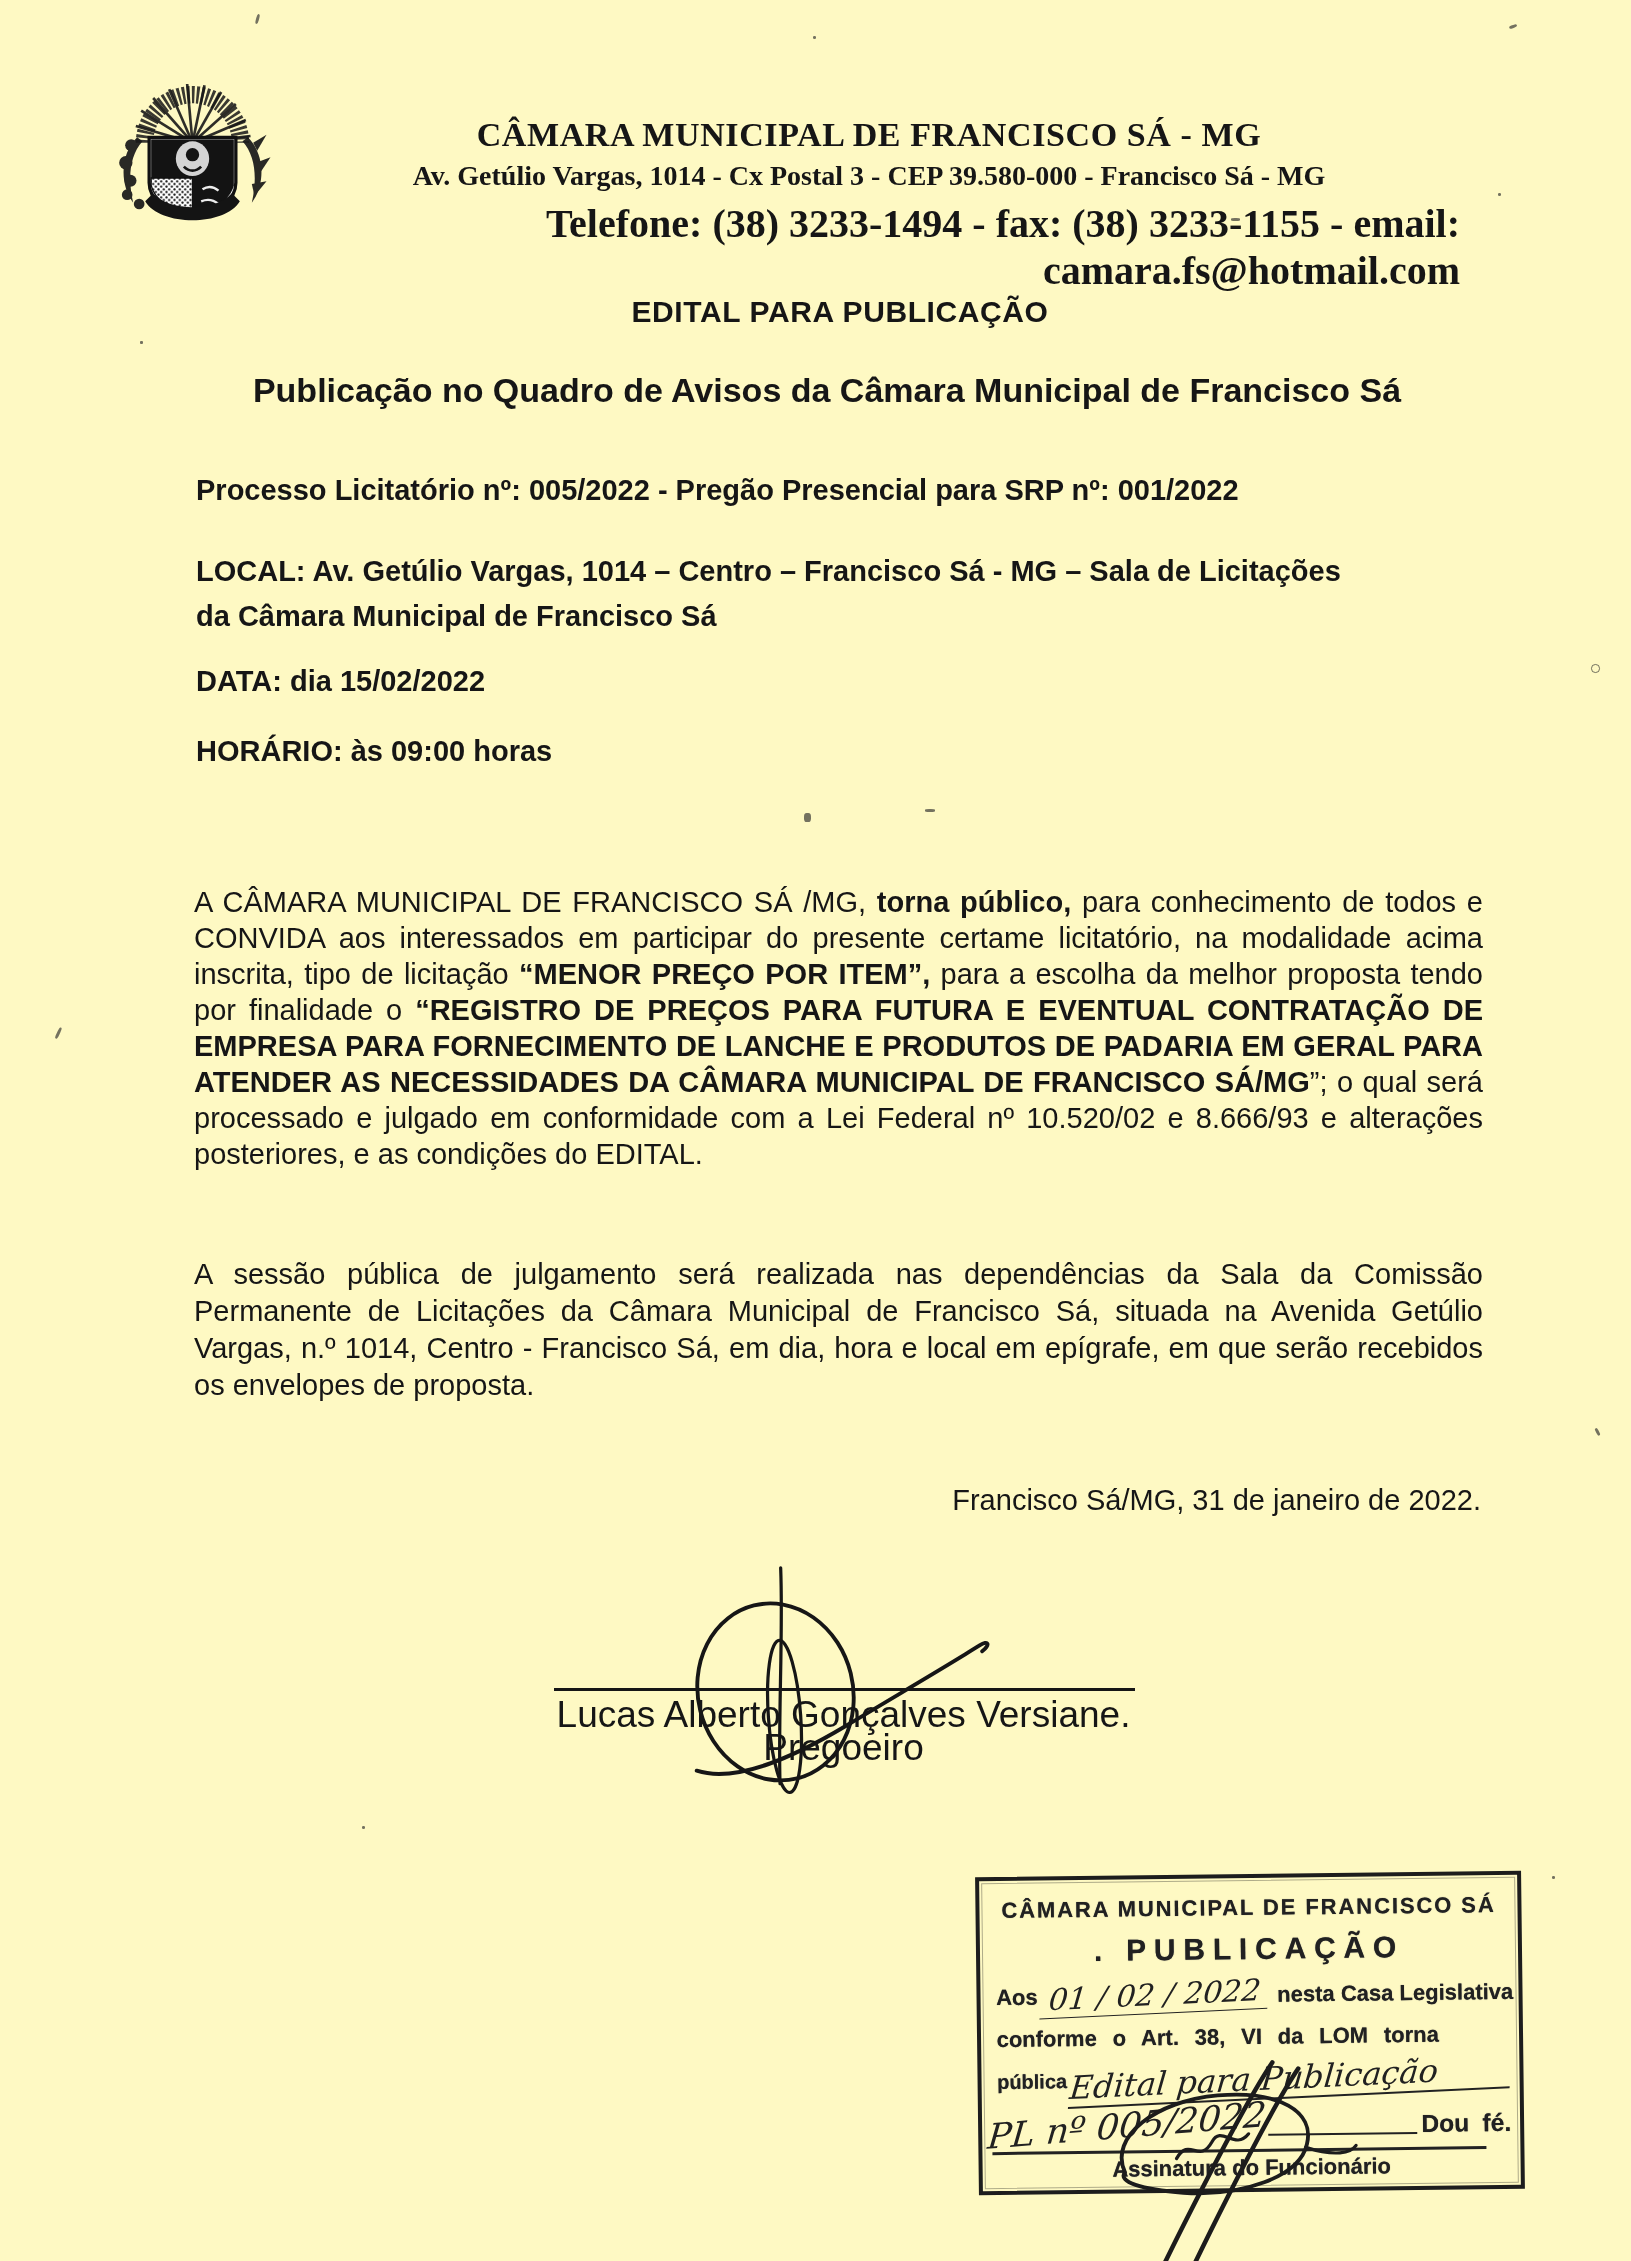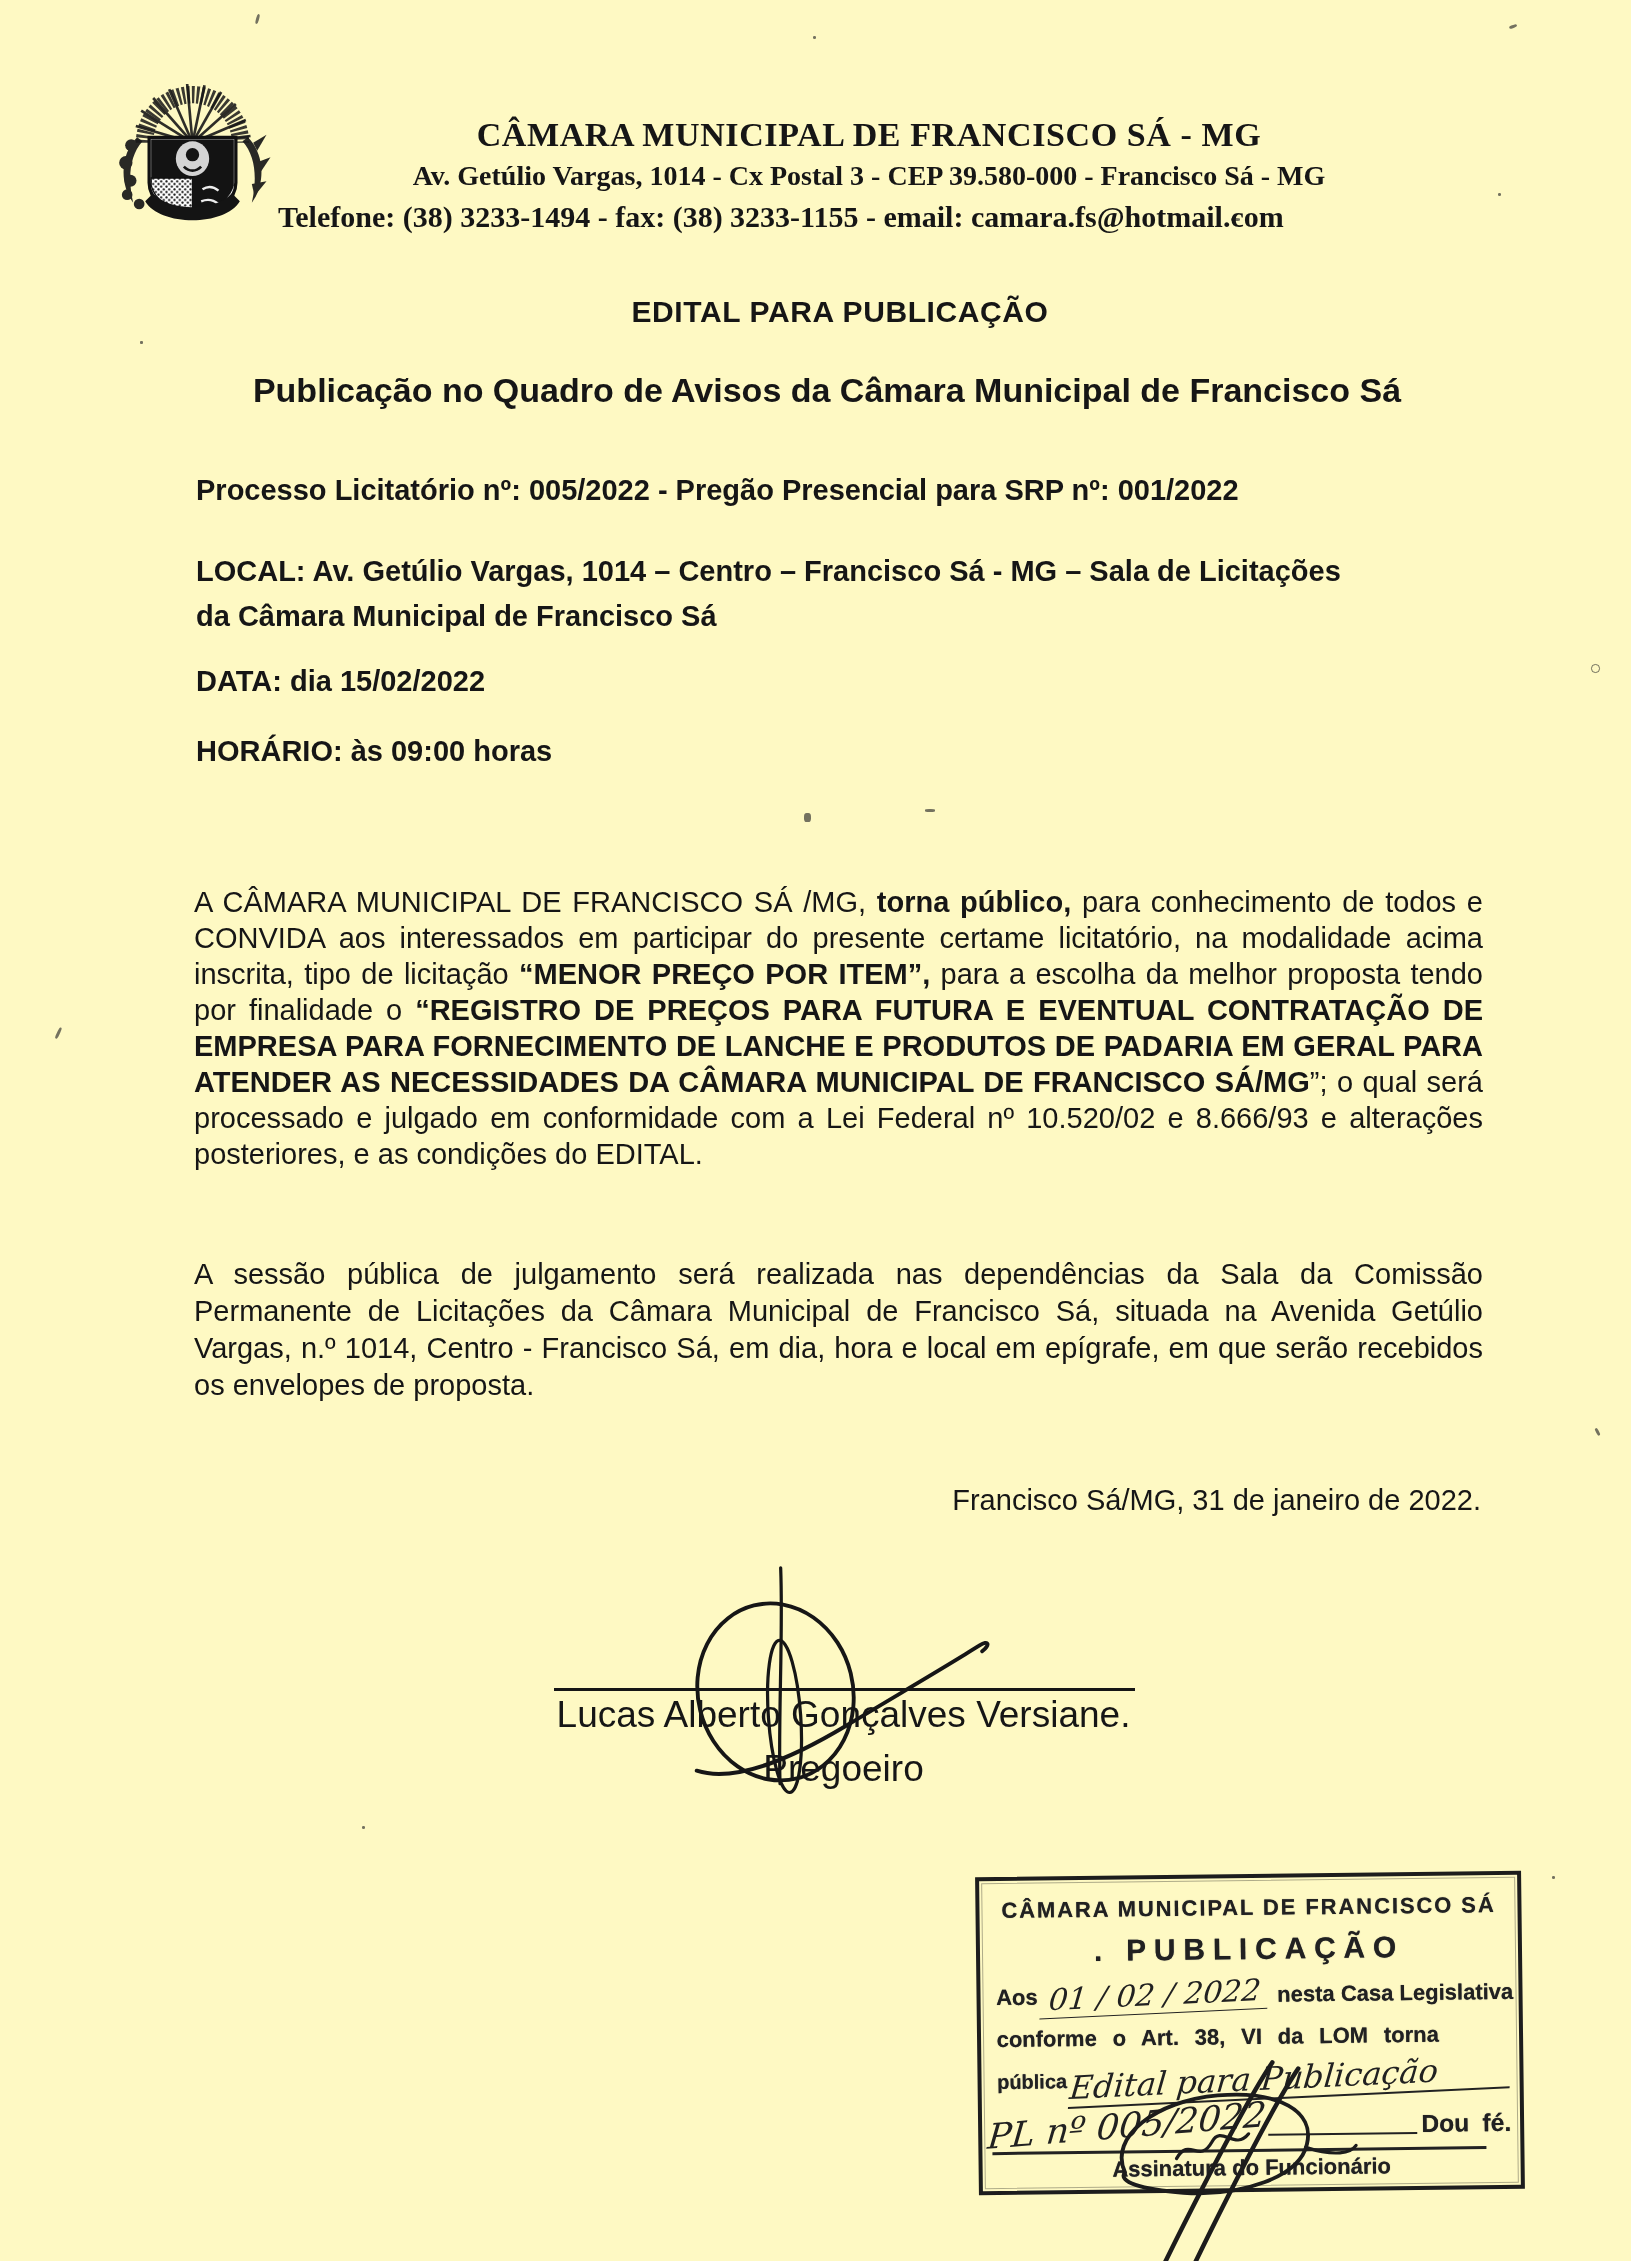--- a/index.html
+++ b/index.html
@@ -9,21 +9,21 @@
     margin:0 auto;
   }
   .abs{position:absolute;}
   .b{font-weight:bold;}
   .serif{font-family:"Liberation Serif",serif;}
 
   
   .logo{left:109px;top:76px;width:167px;height:160px;}
   .org{left:278px;top:116px;width:1182px;text-align:center;font-size:34px;font-weight:bold;letter-spacing:0.6px;}
   .addr{left:278px;top:160px;width:1182px;text-align:center;font-size:28px;font-weight:bold;}
-  .contact{left:278px;top:200px;width:1182px;text-align:left;font-size:30px;font-weight:bold;}
+  .contact{left:278px;top:200px;width:1182px;text-align:right;font-size:40px;font-weight:bold;}
 
   
   .title{left:194px;top:295px;width:1292px;text-align:center;font-size:30px;font-weight:bold;letter-spacing:0.6px;}
   .subtitle{left:181px;top:371px;width:1292px;text-align:center;font-size:34px;font-weight:bold;}
 
   
   .proc{left:196px;top:474px;font-size:29px;font-weight:bold;}
   .local{left:196px;top:549px;width:1299px;font-size:29px;font-weight:bold;line-height:45px;}
   .data{left:196px;top:665px;font-size:29px;font-weight:bold;}
   .hora{left:196px;top:735px;font-size:29px;font-weight:bold;}
@@ -31,21 +31,21 @@
   
   .para{margin:0;text-align:justify;font-size:29px;}
   .p1{left:194px;top:884px;width:1289px;line-height:36px;}
   .p2{left:194px;top:1256px;width:1289px;line-height:37px;}
   .dateline{left:827px;top:1484px;width:654px;text-align:right;font-size:29px;}
 
   
   .sig-svg{left:543px;top:1556px;width:465px;height:246px;overflow:visible;}
   .sig-line{left:554px;top:1688px;width:581px;height:2.6px;background:#161616;}
   .sig-block{left:514px;top:1699px;width:659px;text-align:center;font-size:37px;line-height:32px;}
-  .sig-role{margin-top:22px;}
+  .sig-role{margin-top:1px;}
 
   
   .stamp{
     left:977px;top:1874px;width:538px;height:310px;
     border:4.5px solid #1d1d1d;transform:rotate(-0.7deg);
     color:#212121;text-shadow:0 0 0.8px #555;
   }
   .stamp:before{content:"";position:absolute;inset:1.9px;border:1.3px solid rgba(30,30,30,.35);pointer-events:none;}
   .st{position:absolute;}
   .st-r1{top:17px;left:0;width:100%;text-align:center;font-size:22px;font-weight:bold;letter-spacing:1.9px;}

